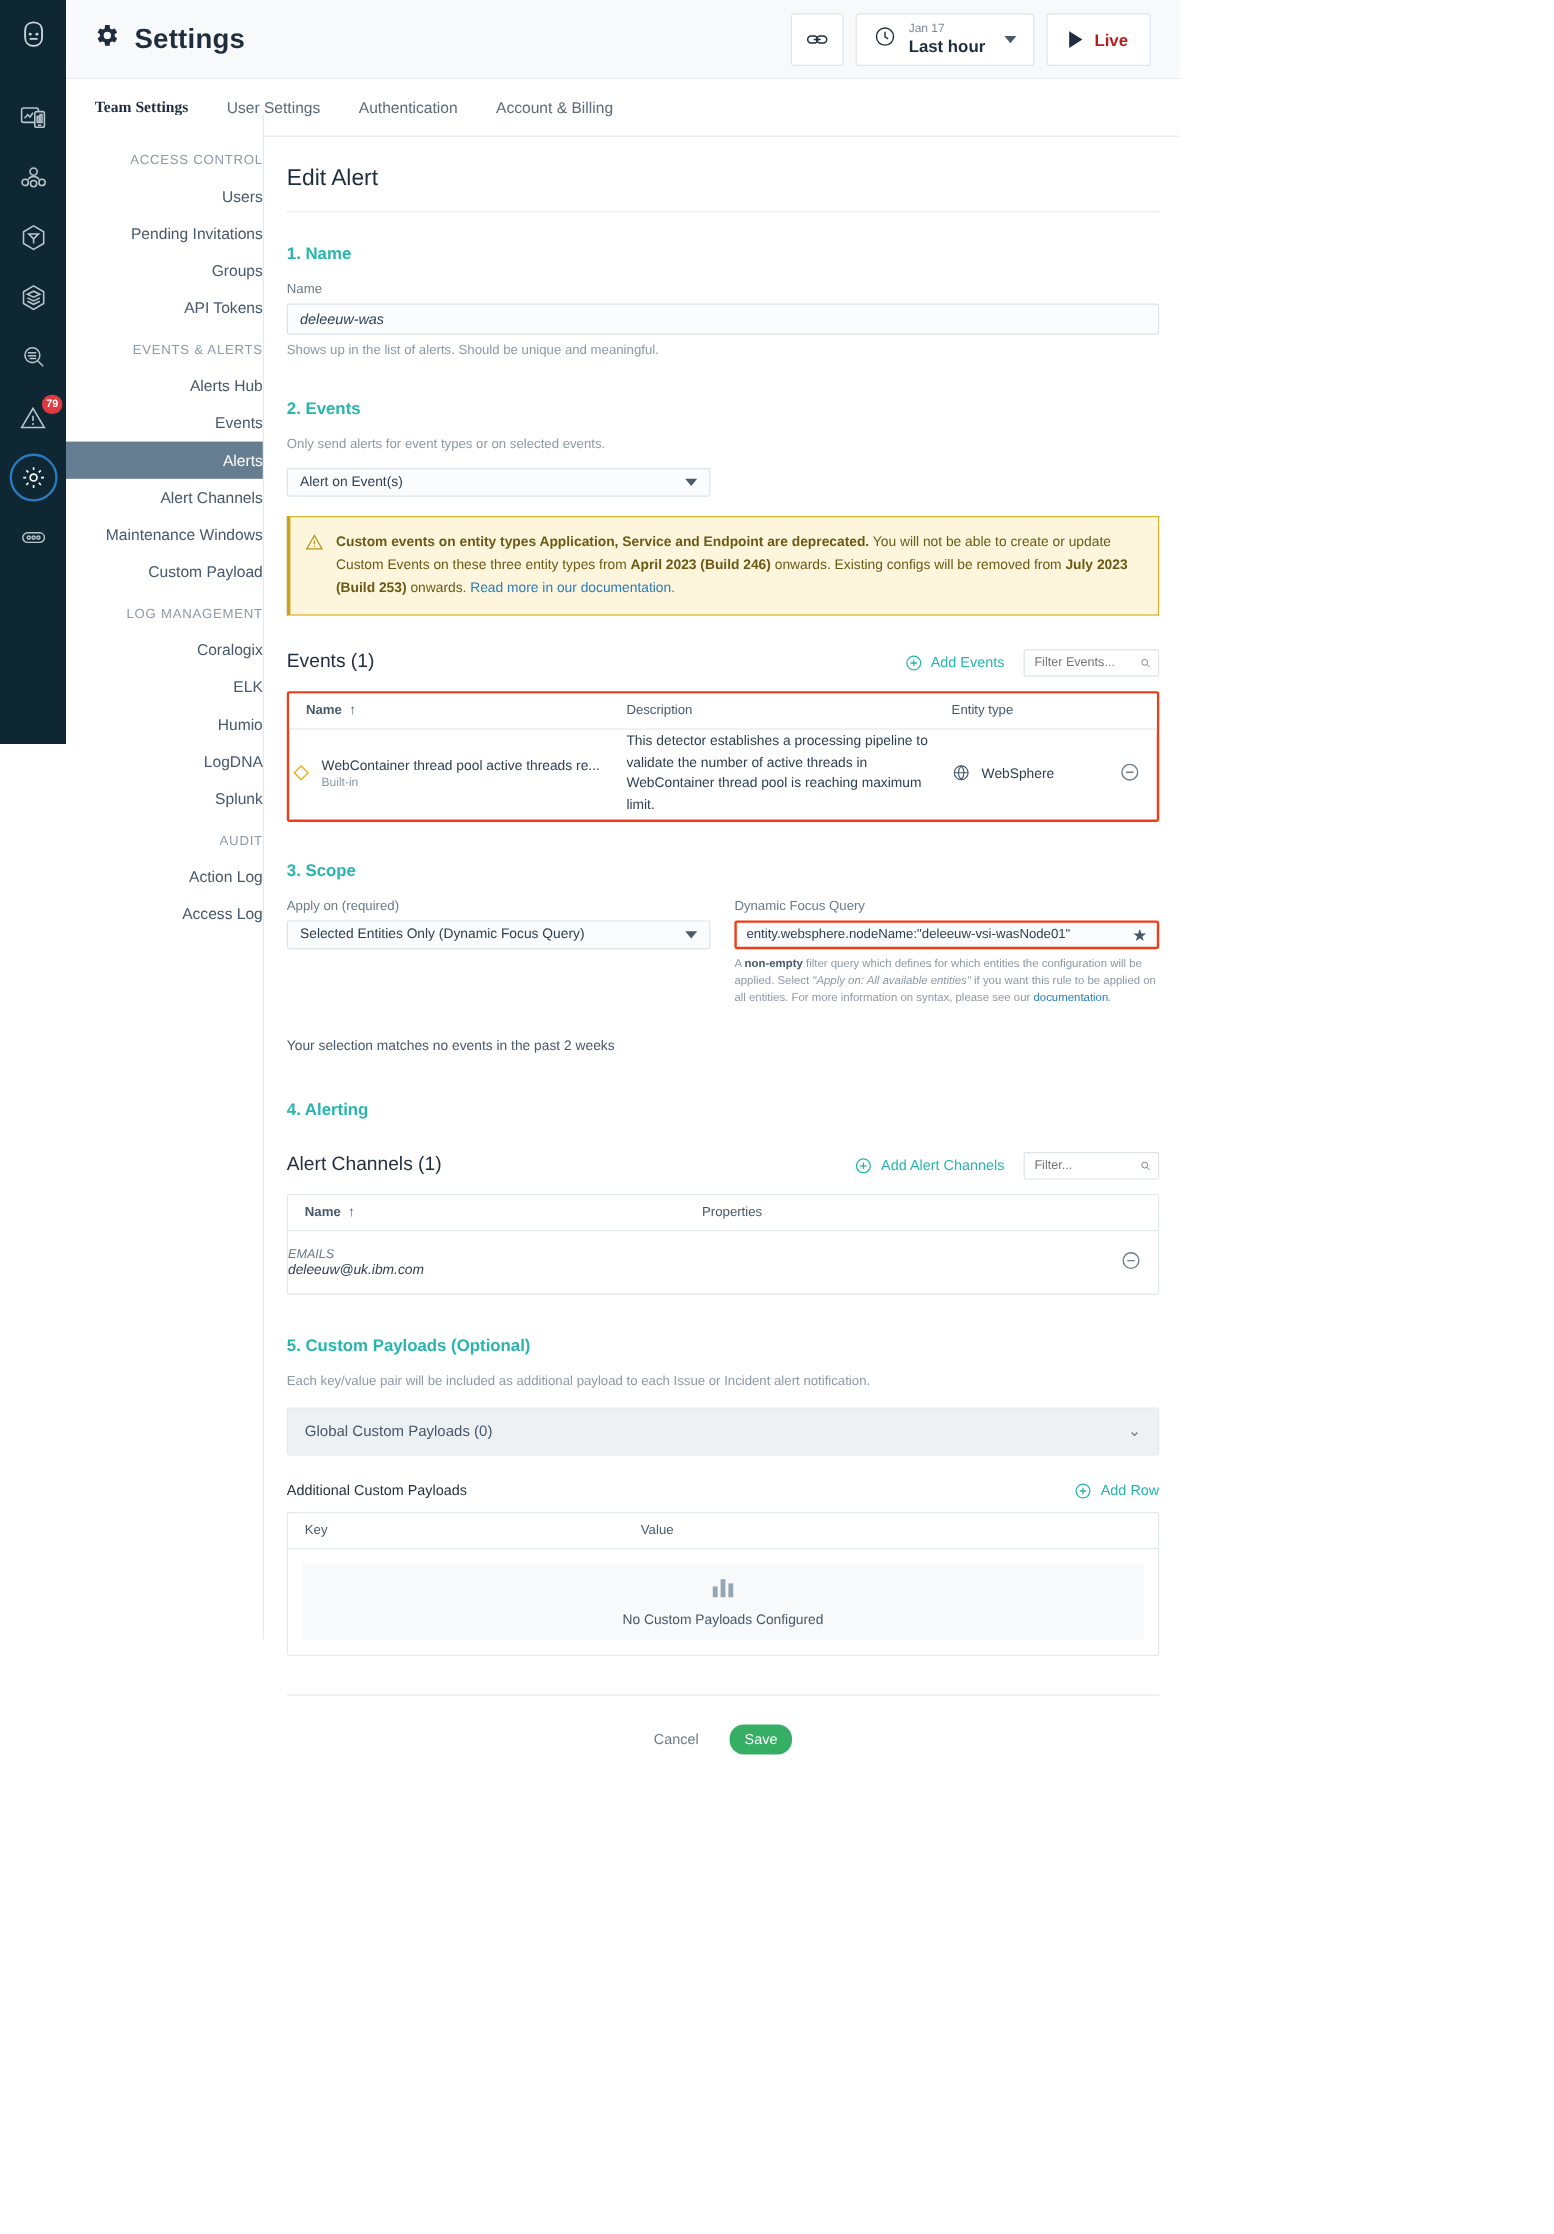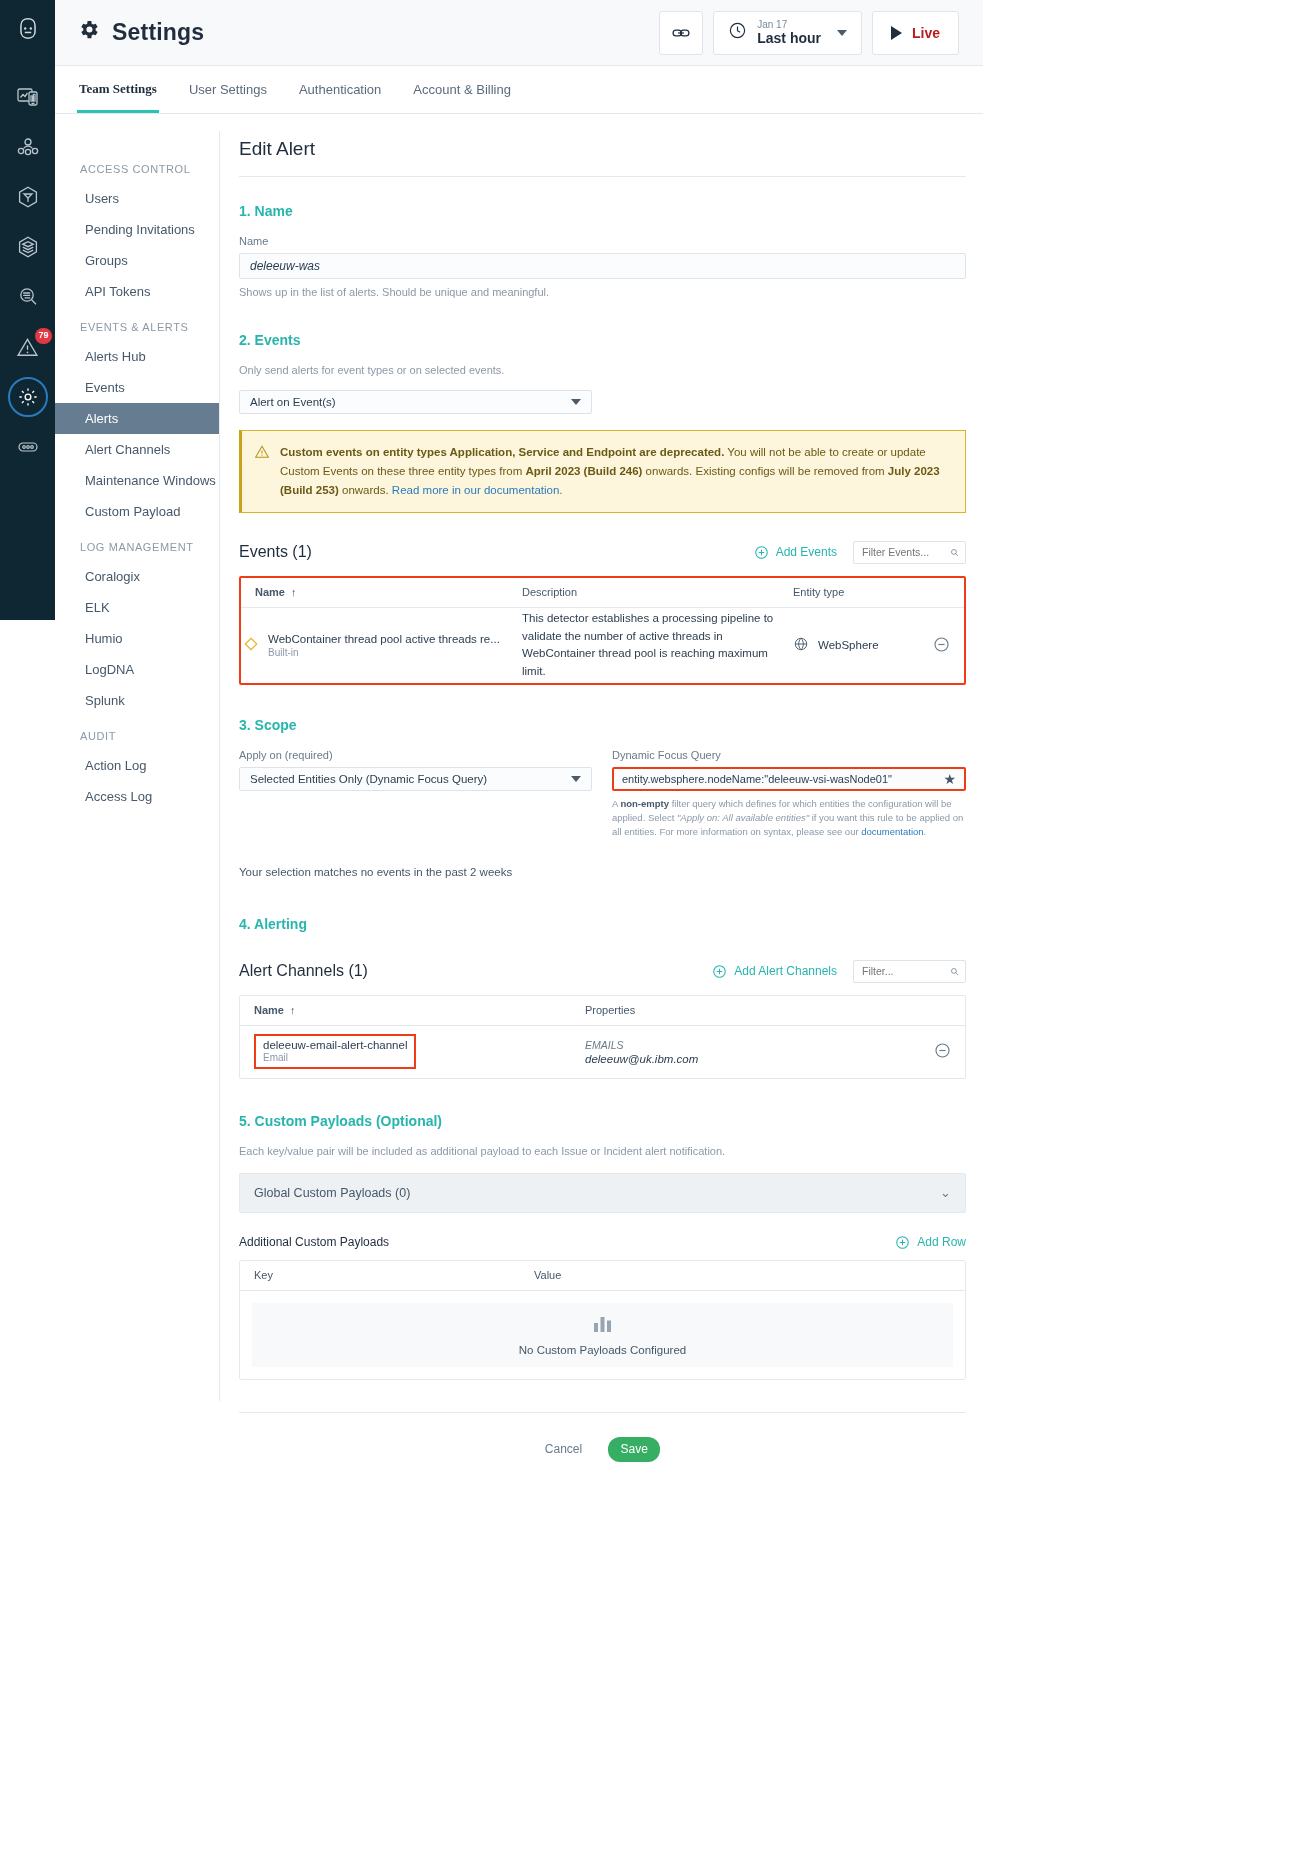--- a/index.html
+++ b/index.html
@@ -70,22 +70,22 @@
     display:flex; align-items:flex-end; padding-left:22px; gap:28px;
   }
   .tab {
     font-size:13px; color:#5b6b7b; padding:0 2px 13px 2px; cursor:pointer;
     border-bottom:3px solid transparent;
   }
   .tab.active { color:#1f2d3d; font-weight:bold; border-bottom-color:#2bc0b8;font-family:Liberation Serif, serif; }
 
   
   .subnav {
-    position:absolute; left:55px; top:131px; width:165px; height:1270px;
-    background:#fff; border-right:1px solid #e4e9ed; padding-top:18px;
+    position:absolute; left:55px; top:96px; width:165px; height:1270px;
+    background:#fff; border-right:1px solid #e4e9ed; padding-top:18px;text-align:right;
   }
   .nav-group {
     font-size:11px; color:#8b99a7; letter-spacing:0.6px;
     padding:14px 0 8px 25px;
   }
   .nav-item {
     font-size:13px; color:#46586a; padding:8px 0 8px 30px; cursor:pointer;
   }
   .nav-item.active {
     background:#667d91; color:#fff; font-weight:normal;
@@ -527,26 +527,20 @@
 
       <div class="tbl">
         <div class="tbl-hdr ac-hdr">
           <div class="c1">
             <span>Name</span>
             <span>↑</span>
           </div>
           <div class="c2">Properties</div>
         </div>
         <div class="ac-tbl-row">
-          <div class="c1">
-            <span class="ac-name-box">
-              <div class="ac-name">deleeuw-email-alert-channel</div>
-              <div class="ac-sub">Email</div>
-            </span>
-          </div>
           <div class="c2" style="display:flex;align-items:center;">
             <span>
               <div class="prop-k">EMAILS</div>
               <div class="prop-v">deleeuw@uk.ibm.com</div>
             </span>
             <span class="minus-btn">
               <svg width="17" height="17" viewBox="0 0 24 24" fill="none" stroke="#6a7a89" stroke-width="1.6">
                 <circle cx="12" cy="12" r="9.2"></circle>
                   <path d="M7.6 12h8.8"></path>
               </svg>

